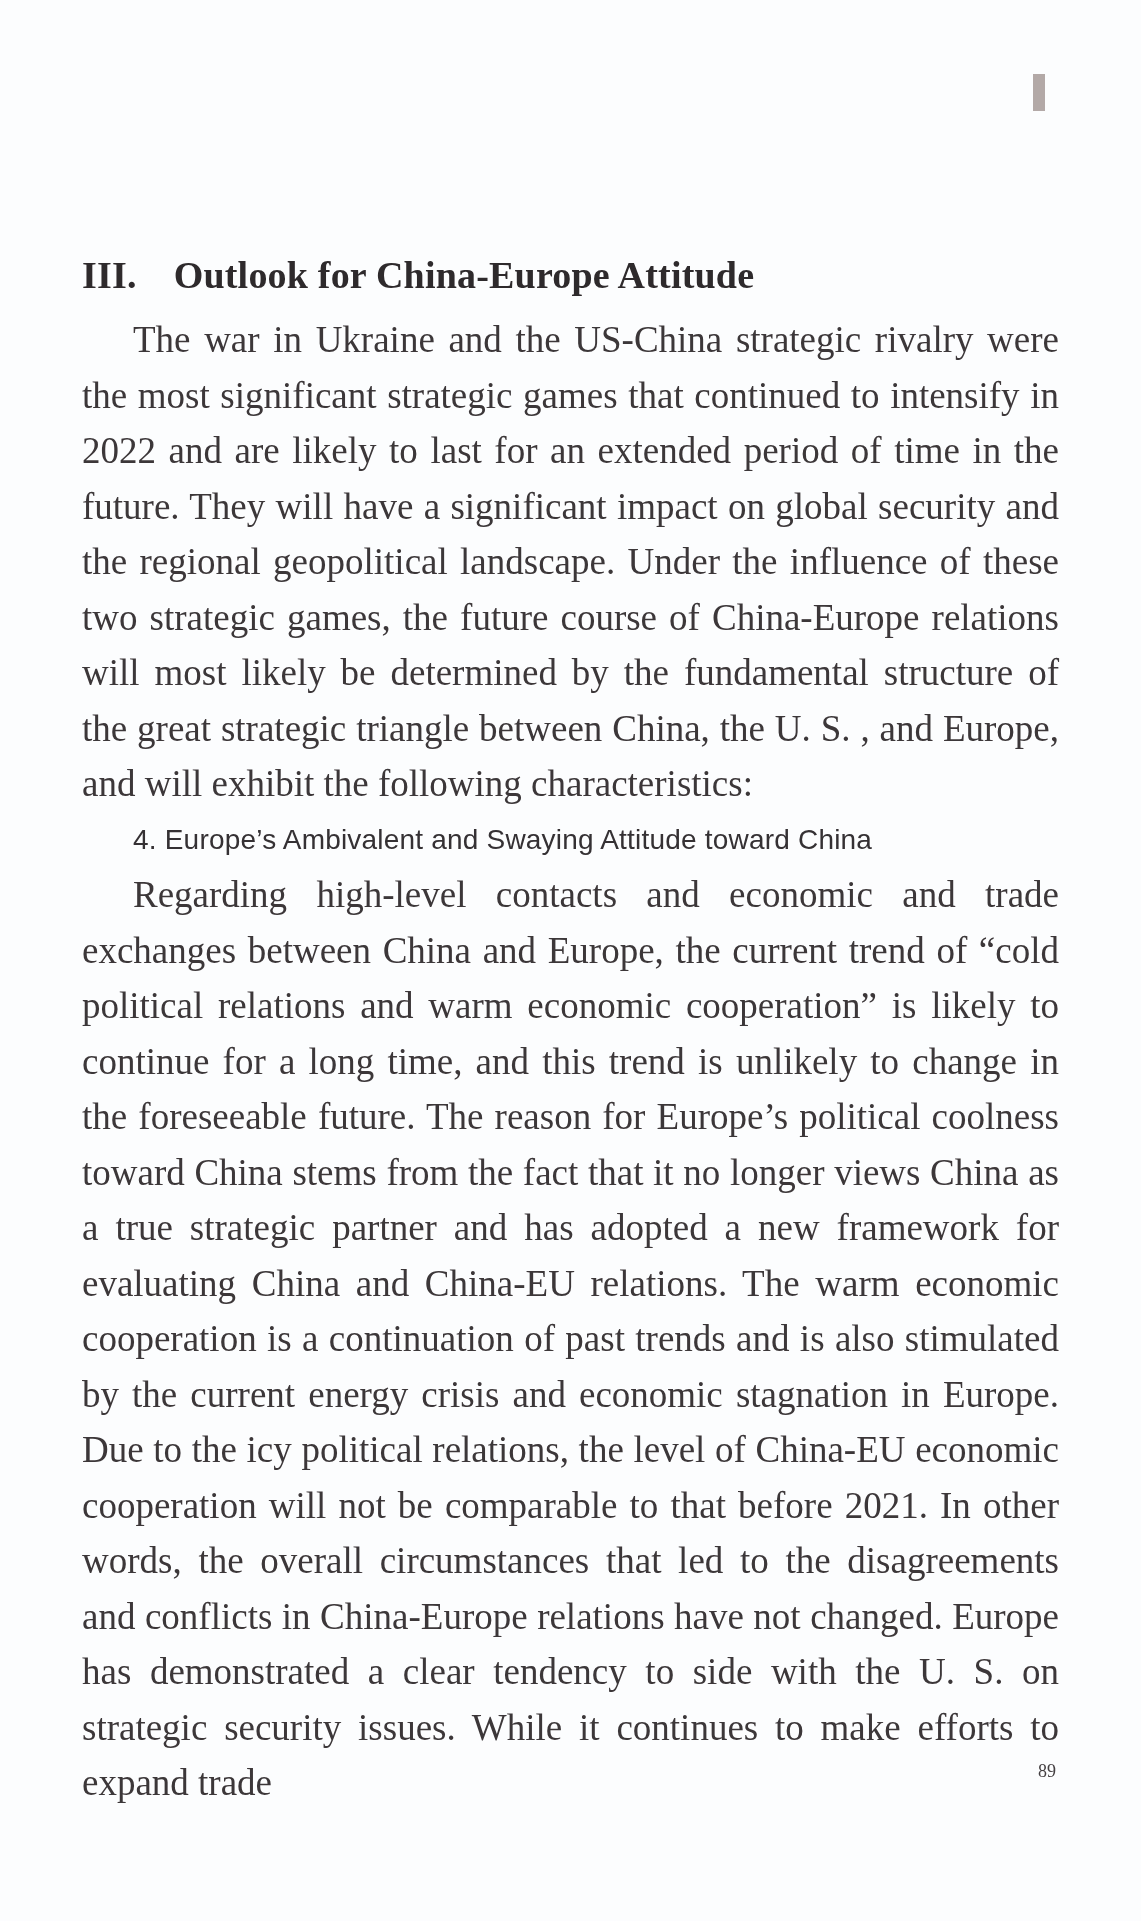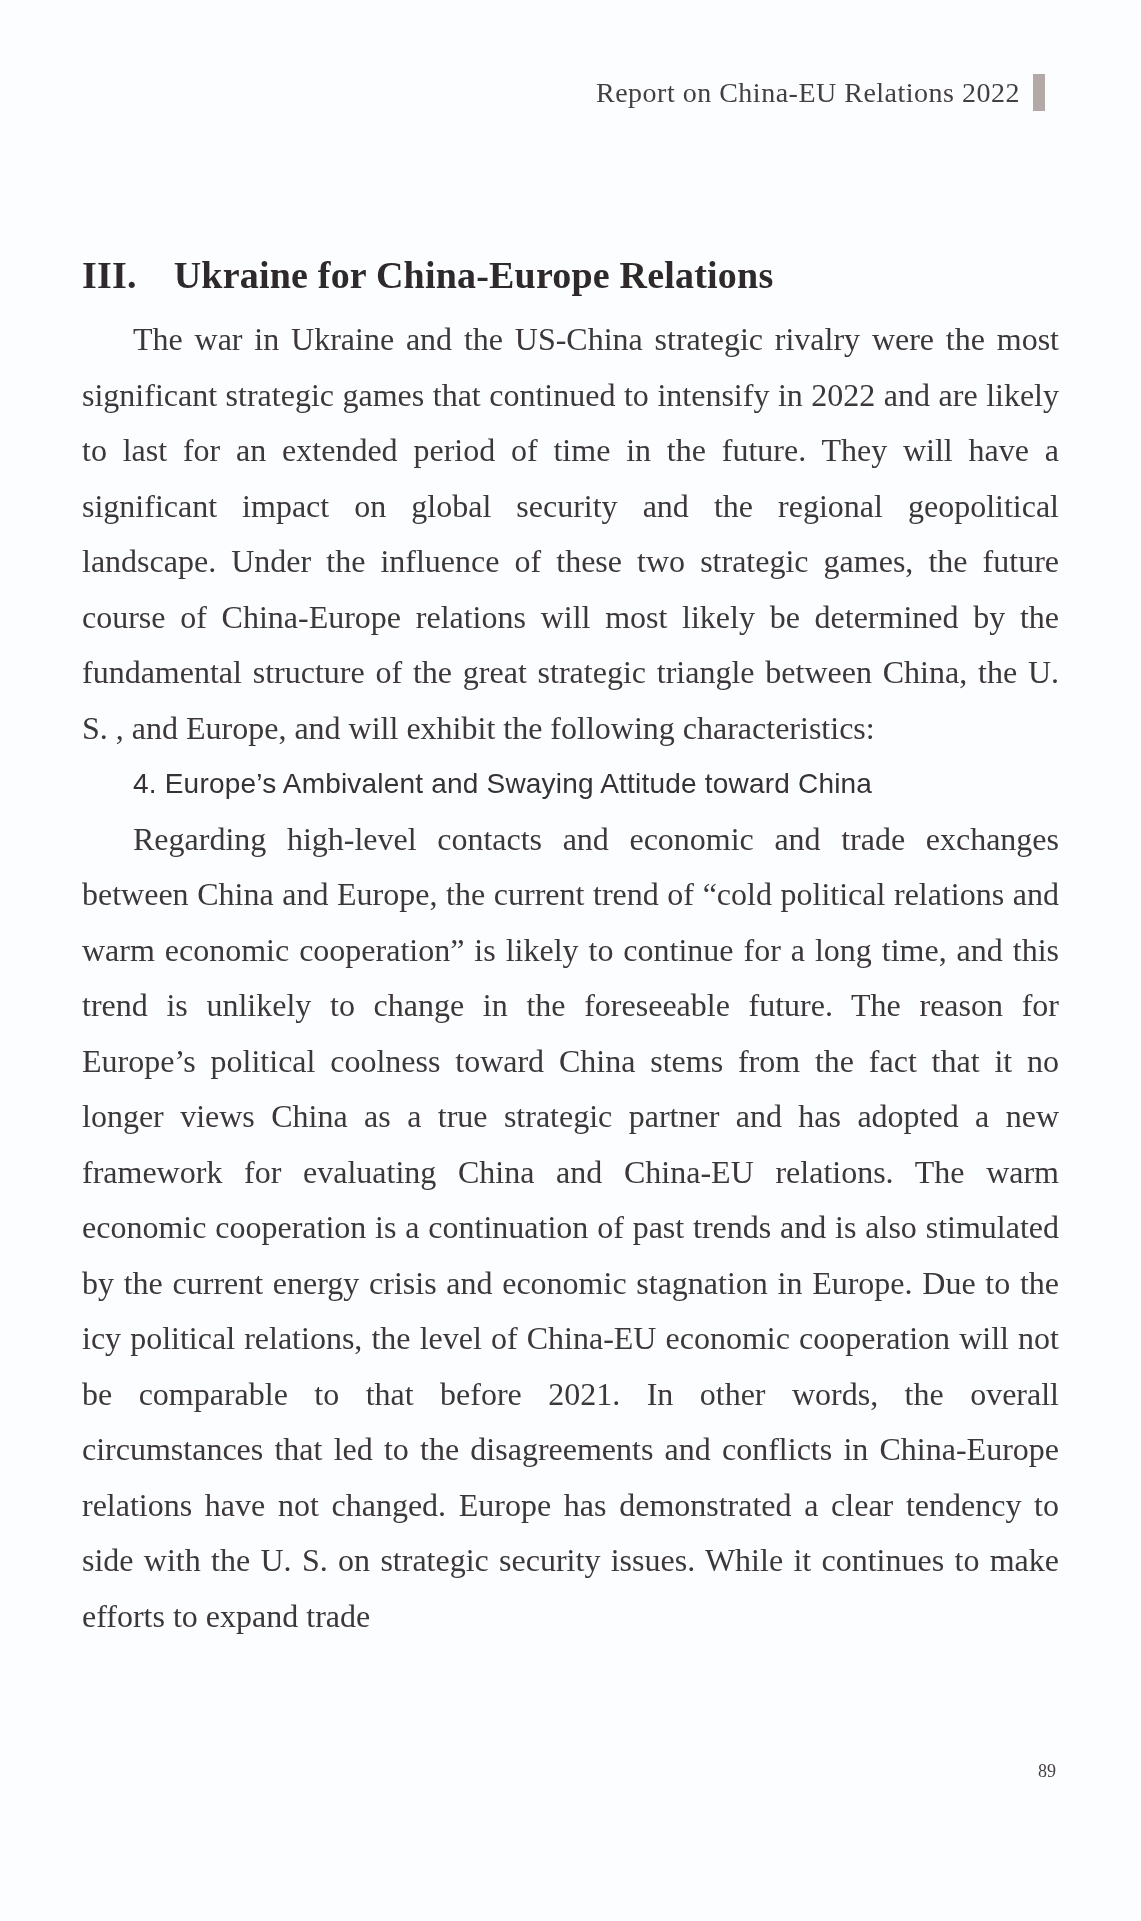--- a/index.html
+++ b/index.html
@@ -53,21 +53,21 @@
   }
   
   .body-text {
     position: absolute;
     top: 312px;
     left: 82px;
     width: 977px;
   }
   .paragraph {
     margin: 0;
-    font-size: 32px;
+    font-size: 37px;
     line-height: 55.5px;
     text-align: justify;
     text-indent: 51px;
     color: #3c3739;
   }
   .subsection-heading {
     margin: 0;
     padding-left: 51px;
     font-family: "Liberation Sans", sans-serif;
     font-size: 28px;
@@ -84,26 +84,25 @@
     font-size: 18px;
     color: #443f41;
   }
 </style>
 </head>
 <body>
 
 <div class="page">
 
   <div class="running-header">
-    <span class="header-text">Report on China-EU Relations 2022</span>
     <span class="header-bar"></span>
   </div>
 
   <h1 class="section-title">
-    <span class="section-number">III.</span><span>Ukraine for China-Europe Relations</span>
+    <span class="section-number">III.</span><span>Outlook for China-Europe Attitude</span>
   </h1>
 
   <div class="body-text">
     <p class="paragraph">The war in Ukraine and the US-China strategic rivalry were the most significant strategic games that continued to intensify in 2022 and are likely to last for an extended period of time in the future. They will have a significant impact on global security and the regional geopolitical landscape. Under the influence of these two strategic games, the future course of China-Europe relations will most likely be determined by the fundamental structure of the great strategic triangle between China, the U. S. , and Europe, and will exhibit the following characteristics:</p>
     <h2 class="subsection-heading">4. Europe’s Ambivalent and Swaying Attitude toward China</h2>
     <p class="paragraph">Regarding high-level contacts and economic and trade exchanges between China and Europe, the current trend of “cold political relations and warm economic cooperation” is likely to continue for a long time, and this trend is unlikely to change in the foreseeable future. The reason for Europe’s political coolness toward China stems from the fact that it no longer views China as a true strategic partner and has adopted a new framework for evaluating China and China-EU relations. The warm economic cooperation is a continuation of past trends and is also stimulated by the current energy crisis and economic stagnation in Europe. Due to the icy political relations, the level of China-EU economic cooperation will not be comparable to that before 2021. In other words, the overall circumstances that led to the disagreements and conflicts in China-Europe relations have not changed. Europe has demonstrated a clear tendency to side with the U. S. on strategic security issues. While it continues to make efforts to expand trade</p>
   </div>
 
   <div class="page-number">89</div>
 

